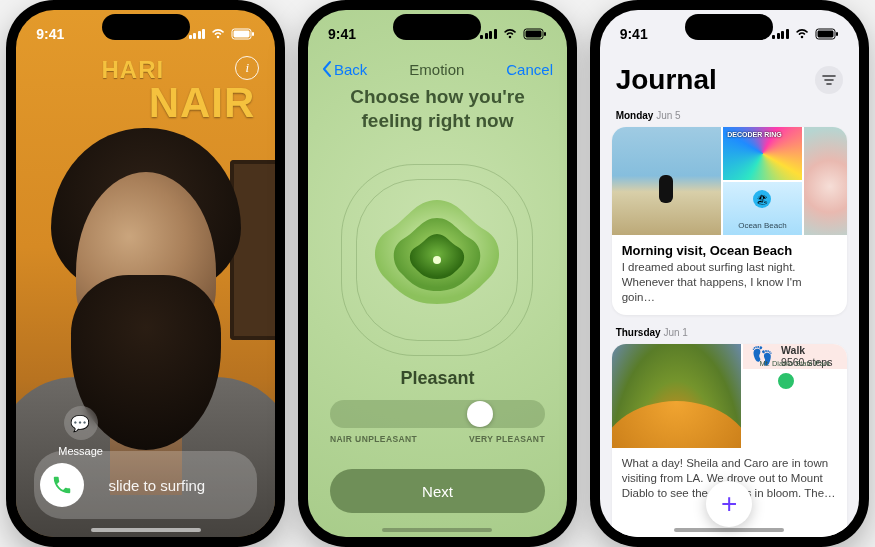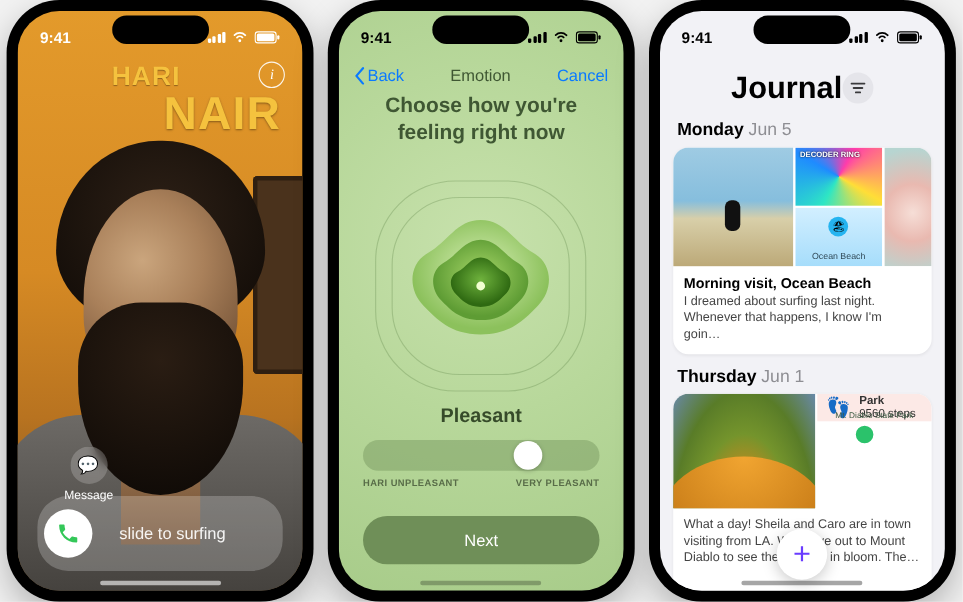--- a/index.html
+++ b/index.html
@@ -48,25 +48,25 @@
   .ring.r1{width:190px;height:190px;border-radius:38%;}
   .ring.r2{width:160px;height:160px;border-radius:38%;}
   .feeling{position:absolute;top:358px;left:0;right:0;text-align:center;color:#364b2a;font-weight:600;font-size:18px;}
   .slider-area{position:absolute;top:390px;left:22px;right:22px;}
   .slider-track2{height:28px;border-radius:16px;background:rgba(108,140,86,.4);position:relative;}
   .slider-thumb{position:absolute;top:50%;transform:translate(-50%,-50%);width:26px;height:26px;background:#fff;border-radius:50%;box-shadow:0 1px 4px rgba(0,0,0,.25);}
   .slider-labels{display:flex;justify-content:space-between;font-size:8.5px;letter-spacing:.4px;color:#586c48;margin-top:6px;font-weight:600;}
   .next-btn{position:absolute;bottom:24px;left:22px;right:22px;height:44px;border-radius:24px;background:#6f8f58;color:#fff;display:flex;align-items:center;justify-content:center;font-size:15px;font-weight:500;}
   
   .jr-bg{position:absolute;inset:0;background:#f2f2f6;overflow:hidden;}
-  .jr-head{position:absolute;top:54px;left:0;right:0;padding:0 16px;display:flex;align-items:center;justify-content:center;}
+  .jr-head{position:absolute;top:54px;left:0;right:0;padding:0 16px;display:flex;align-items:center;justify-content:space-between;}
   .jr-head h1{margin:0;font-size:28px;font-weight:700;color:#000;}
   .filter-btn{width:28px;height:28px;border-radius:50%;background:#e5e5ea;display:flex;align-items:center;justify-content:center;}
   .jr-scroll{position:absolute;top:96px;left:12px;right:12px;bottom:0;}
-  .day-label{font-size:16px;margin:4px 4px 6px;color:#000;}
+  .day-label{font-size:10px;margin:4px 4px 6px;color:#000;}
   .day-label b{font-weight:600}
   .day-label span{color:#8e8e93;font-weight:400}
   .card{background:#fff;border-radius:14px;overflow:hidden;box-shadow:0 1px 3px rgba(0,0,0,.06);} 
   .card-media{height:108px;display:flex;gap:2px;padding:0;}
   .tile{position:relative;overflow:hidden;}
   .tile.lg{flex:1.4}
   .tile.side{flex:1;display:flex;flex-direction:column;gap:2px;}
   .tile .half{flex:1;position:relative;overflow:hidden;}
   .beach{background:linear-gradient(180deg,#9fcbe3 0%,#86bedd 45%,#d8cfa9 60%,#bca978 100%);}
   .surfer{position:absolute;left:50%;top:44%;transform:translateX(-50%);width:14px;height:28px;background:#111;border-radius:6px;}
@@ -223,21 +223,21 @@
           <path d="M0,-26 C9,-26 13,-17 21,-13 C29,-9 29,2 22,8 C17,13 12,19 0,19 C-12,19 -17,13 -22,8 C-29,2 -29,-9 -21,-13 C-13,-17 -9,-26 0,-26Z" fill="url(#g3)"></path>
           <circle r="4" fill="#f1ffd0"></circle>
         </svg>
       </div>
       <div class="feeling">Pleasant</div>
       <div class="slider-area">
         <div class="slider-track2">
           <div class="slider-thumb" style="left:70%"></div>
         </div>
         <div class="slider-labels">
-          <span>HARI UNPLEASANT</span>
+          <span>NAIR UNPLEASANT</span>
           <span>VERY PLEASANT</span>
         </div>
       </div>
       <div class="next-btn">Next</div>
       <div class="home-ind dim"></div>
     </div>
   </div>
 
   <div class="phone">
     <div class="island"></div>
@@ -303,21 +303,21 @@
             </div>
           </div>
 
           <div class="day-label" style="margin-top:12px"><b>Thursday</b> <span>Jun 1</span></div>
           <div class="card">
             <div class="card2-media">
               <div class="tile hills"></div>
               <div class="side2">
                 <div class="half walk">
                   <span class="icon">👣</span>
-                  <span class="wl"><span style="font-weight:600">Park</span><br><span>9560 steps</span></span>
+                  <span class="wl"><span style="font-weight:600">Walk</span><br><span>9560 steps</span></span>
                 </div>
                 <div class="half map">
                   <div class="mpin"></div>
                   <div class="ml">Mt. Diablo State Park</div>
                 </div>
               </div>
             </div>
             <div class="card2-text">What a day! Sheila and Caro are in town visiting from LA. We drove out to Mount Diablo to see the poppies in bloom. The…</div>
           </div>
         </div>

